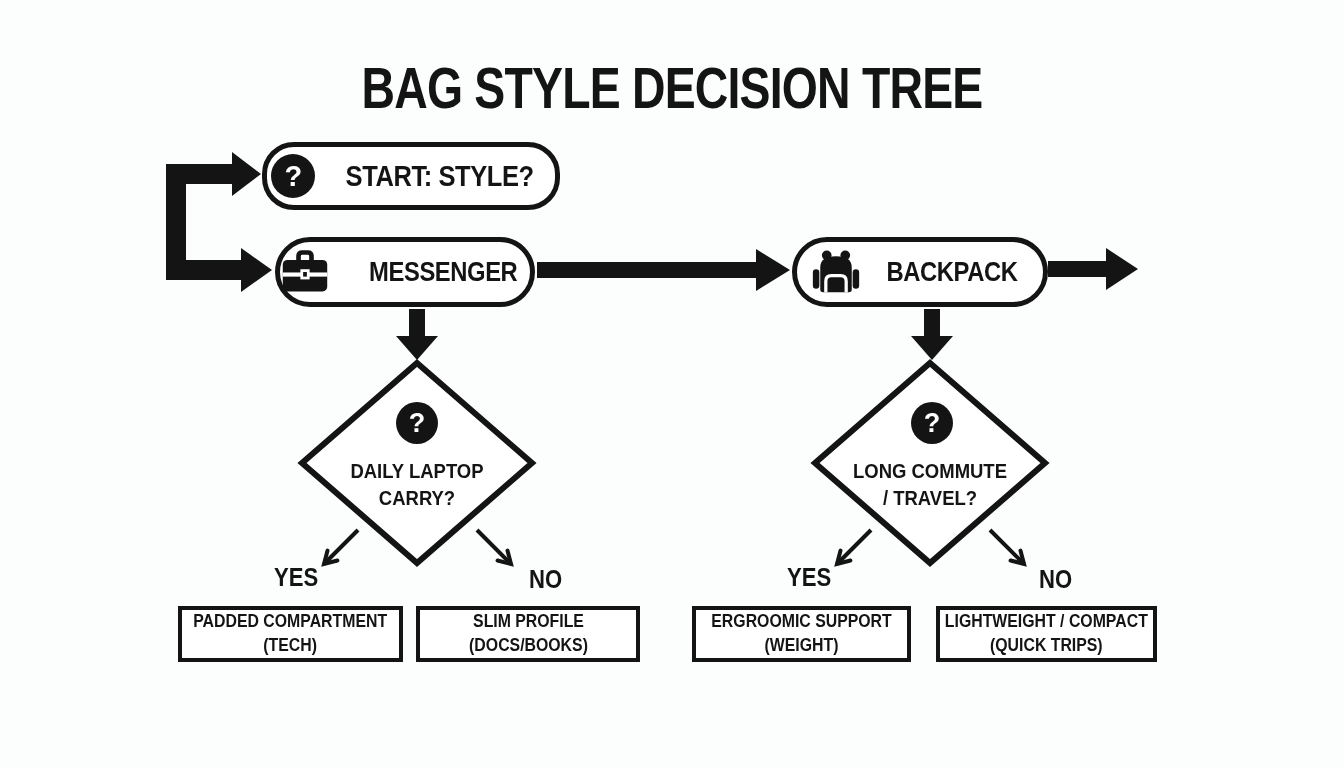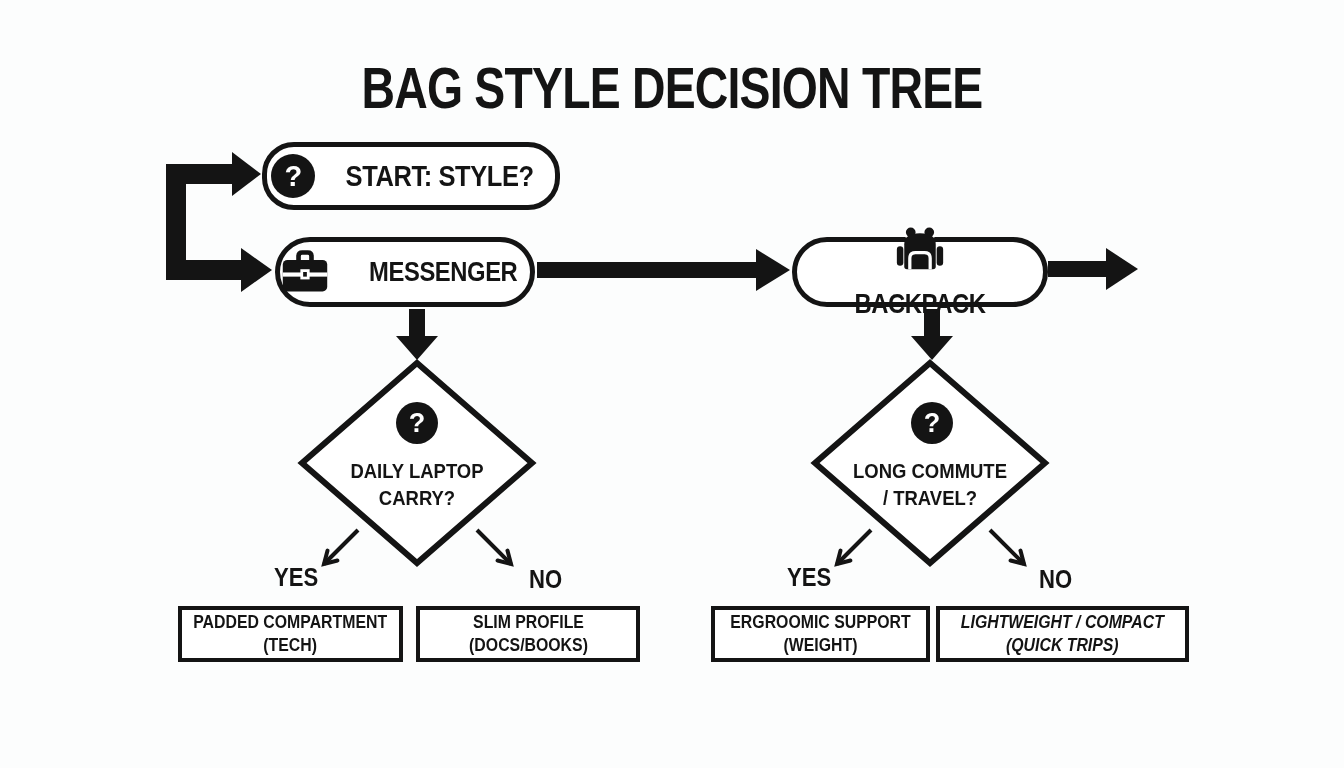--- a/index.html
+++ b/index.html
@@ -14,21 +14,21 @@
     letter-spacing:-1px; transform:scaleX(0.80); white-space:nowrap;
   }
   .connectors { position:absolute; left:0; top:0; }
   .node {
     position:absolute; box-sizing:border-box;
     display:flex; align-items:center; justify-content:center; gap:14px;
     background:#ffffff; border:5px solid #141414; border-radius:35px;
   }
   .node-start     { left:262px; top:142px; width:298px; height:68px; border-radius:32px; }
   .node-messenger { left:275px; top:237px; width:260px; height:70px;justify-content:space-between; }
-  .node-backpack  { left:792px; top:237px; width:256px; height:70px;flex-direction:column; }
+  .node-backpack  { left:792px; top:237px; width:256px; height:70px; }
   .node-label {
     font-size:30px; font-weight:bold; letter-spacing:-0.5px;
     transform:scaleX(0.85); white-space:nowrap;
   }
   .node-messenger .node-label, .node-backpack .node-label { font-size:28px; }
   .qbadge {
     width:44px; height:44px; border-radius:50%;
     background:#141414; color:#ffffff; flex:0 0 auto;
     display:flex; align-items:center; justify-content:center;
     font-size:29px; font-weight:bold;
@@ -52,30 +52,30 @@
     position:absolute; font-size:26px; font-weight:bold;
     transform:scaleX(0.85); white-space:nowrap;
   }
   .bl-left-yes  { left:270px;  top:562px; }
   .bl-left-no   { left:526px;  top:564px; }
   .bl-right-yes { left:783px;  top:562px; }
   .bl-right-no  { left:1036px; top:564px; }
   .outcome {
     position:absolute; box-sizing:border-box; height:56px; top:606px;
     background:#ffffff; border:4px solid #141414;
-    display:flex; align-items:flex-end; justify-content:center;
+    display:flex; align-items:center; justify-content:center;
   }
   .outcome-inner {
     text-align:center; font-size:18px; font-weight:bold; line-height:1.32;
     transform:scaleX(0.88); white-space:nowrap;
   }
   .outcome-1 { left:178px; width:225px; }
   .outcome-2 { left:416px; width:224px; }
-  .outcome-3 { left:692px; width:219px;margin-left:19px; }
-  .outcome-4 { left:936px; width:253px;font-style:italic; }
+  .outcome-3 { left:692px; width:219px; }
+  .outcome-4 { left:936px; width:221px; }
   .icon-svg { display:block; flex:0 0 auto; }
 </style>
 </head>
 <body>
 
 <div class="stage">
 
   <div class="title">BAG STYLE DECISION TREE</div>
 
   <svg class="connectors" width="1344" height="768" viewBox="0 0 1344 768">

